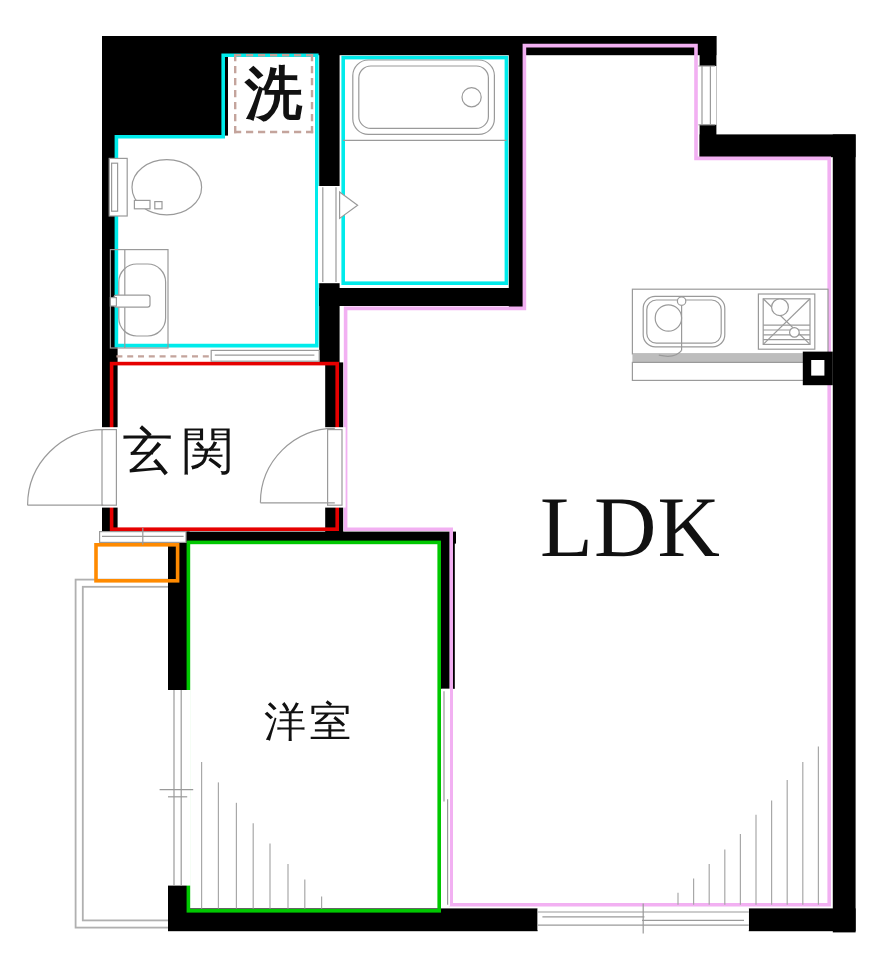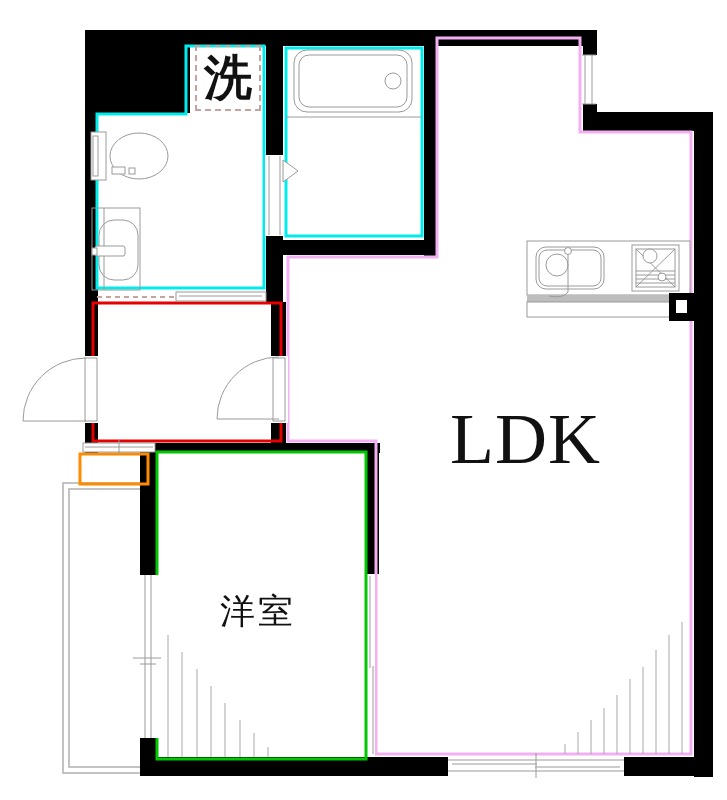--- a/index.html
+++ b/index.html
@@ -17,21 +17,21 @@
   .out-west{fill:none;stroke:var(--western-room-outline);stroke-width:3;}
   .out-ldk{fill:none;stroke:var(--ldk-outline);stroke-width:3;}
   .out-cab{fill:none;stroke:var(--cabinet-outline);stroke-width:3;}
   .dash{stroke:var(--door-dash-line);stroke-width:2;stroke-dasharray:5 4;fill:none;}
   .band{fill:var(--counter-band);stroke:none;}
   .label{position:absolute;color:#111;white-space:nowrap;}
   #laundry-box{position:absolute;left:195px;top:45px;width:62px;height:62px;
     border:2px dashed var(--door-dash-line);display:flex;align-items:center;justify-content:center;}
   #laundry-box .label{position:static;font-size:48px;font-weight:600;}
   #entrance-label{left:102px;top:348px;font-size:42px;letter-spacing:8px;}
-  #western-label{left:220px;top:578px;font-size:35px;letter-spacing:3px;margin-top:10px;}
+  #western-label{left:220px;top:578px;font-size:35px;letter-spacing:3px;}
   #ldk-label{left:450px;top:398px;font-size:72px;letter-spacing:1px;}
 </style>
 </head>
 <body>
 
 <div id="plan">
 <svg width="727" height="800" viewBox="0 0 727 800">
 
   <g>
     <rect class="balc" x="63" y="483" width="90" height="290"></rect>
@@ -196,15 +196,16 @@
     <line class="hat" x1="643" y1="667" x2="643" y2="754"></line>
     <line class="hat" x1="656" y1="650" x2="656" y2="754"></line>
     <line class="hat" x1="669" y1="635" x2="669" y2="754"></line>
     <line class="hat" x1="682" y1="622" x2="682" y2="754"></line>
   </g>
 </svg>
 
   <div id="laundry-box">
     <span class="label">洗</span>
   </div>
+  <div class="label" id="entrance-label">玄関</div>
   <div class="label" id="western-label">洋室</div>
   <div class="label" id="ldk-label">LDK</div>
 </div>
 
 </body></html>

